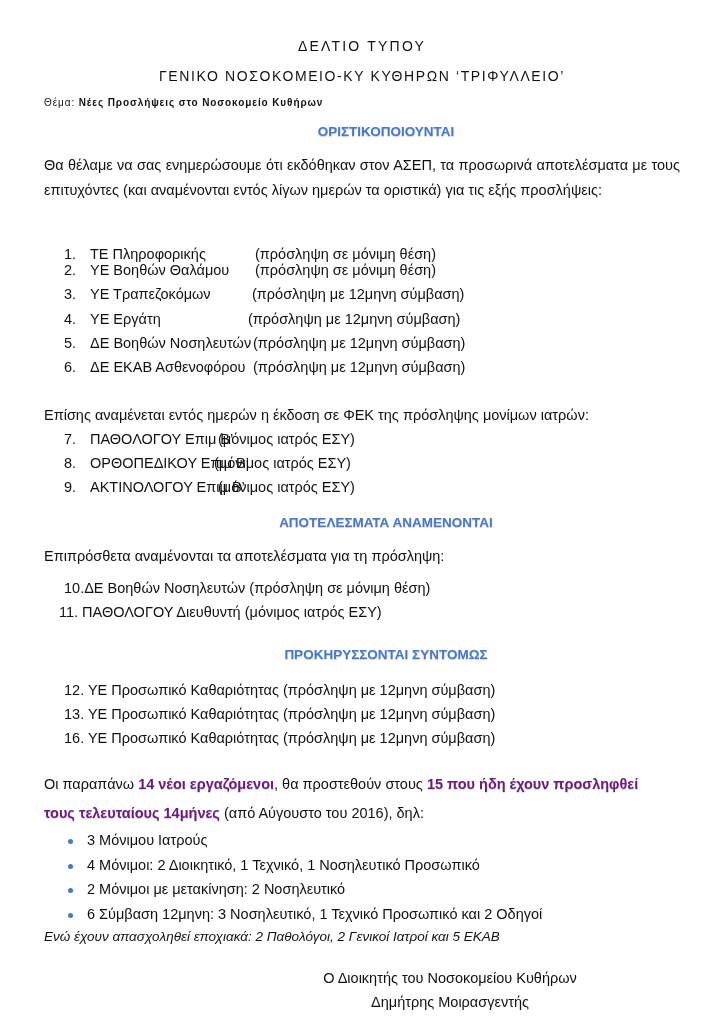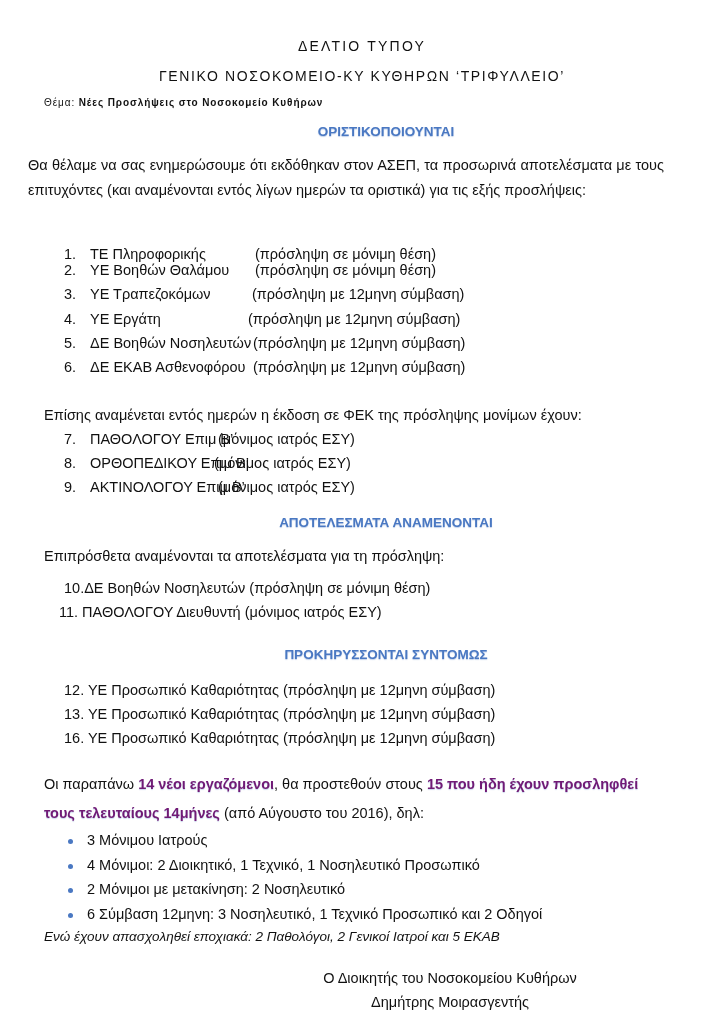--- a/index.html
+++ b/index.html
@@ -5,21 +5,21 @@
   html, body { margin: 0; padding: 0; background: #ffffff; }
   body { width: 724px; height: 1024px; position: relative; overflow: hidden;
          font-family: "Liberation Sans", "DejaVu Sans", sans-serif; color: #111; }
   .abs { position: absolute; white-space: nowrap; }
   .center { left: 0; width: 724px; text-align: center; }
   .title1 { top: 38px; font-size: 14px; letter-spacing: 2.2px; }
   .title2 { top: 68px; font-size: 14px; letter-spacing: 1.6px; }
   .subject { top: 97px; left: 44px; font-size: 10px; letter-spacing: 0.9px; }
   .subject b { font-weight: bold; }
   .heading { font-weight: bold; color: #4a78c2; font-size: 13.5px; text-shadow: 0 1px 1px rgba(74,120,194,0.35); padding-left: 24px; }
-  .para { left: 28px; width: 636px; font-size: 14.5px; line-height: 24.5px; white-space: normal; text-align: justify; }
+  .para { left: 44px; width: 636px; font-size: 14.5px; line-height: 24.5px; white-space: normal; text-align: justify; }
   .item { font-size: 14.5px; line-height: 24.5px; }
   .num { display: inline-block; width: 26px; }
   .hl { color: #701a75; font-weight: bold; text-shadow: 0 1px 1px rgba(74,120,194,0.3); }
   .bullet { position: absolute; width: 5px; height: 5px; border-radius: 50%; background: #4a78c2; }
   .italic { font-style: italic; }
 </style>
 </head>
 <body>
 
 <div class="abs center title1">ΔΕΛΤΙΟ ΤΥΠΟΥ</div>
@@ -44,21 +44,21 @@
 <div class="abs item" style="top:307px; left:64px;">
   <span class="num">4.</span><span style="display:inline-block;width:158px">ΥΕ Εργάτη</span><span>(πρόσληψη με 12μηνη σύμβαση)</span>
 </div>
 <div class="abs item" style="top:331px; left:64px;">
   <span class="num">5.</span><span style="display:inline-block;width:163px">ΔΕ Βοηθών Νοσηλευτών</span><span>(πρόσληψη με 12μηνη σύμβαση)</span>
 </div>
 <div class="abs item" style="top:355px; left:64px;">
   <span class="num">6.</span><span style="display:inline-block;width:163px">ΔΕ ΕΚΑΒ Ασθενοφόρου</span><span>(πρόσληψη με 12μηνη σύμβαση)</span>
 </div>
 
-<div class="abs item" style="top:403px; left:44px;">Επίσης αναμένεται εντός ημερών η έκδοση σε ΦΕΚ της πρόσληψης μονίμων έχουν:</div>
+<div class="abs item" style="top:403px; left:44px;">Επίσης αναμένεται εντός ημερών η έκδοση σε ΦΕΚ της πρόσληψης μονίμων ιατρών:</div>
 <div class="abs item" style="top:427px; left:64px;">
   <span class="num">7.</span><span style="display:inline-block;width:128px">ΠΑΘΟΛΟΓΟΥ Επιμ Β’</span><span>(μόνιμος ιατρός ΕΣΥ)</span>
 </div>
 <div class="abs item" style="top:451px; left:64px;">
   <span class="num">8.</span><span style="display:inline-block;width:124px">ΟΡΘΟΠΕΔΙΚΟΥ Επιμ Β’</span><span>(μόνιμος ιατρός ΕΣΥ)</span>
 </div>
 <div class="abs item" style="top:475px; left:64px;">
   <span class="num">9.</span><span style="display:inline-block;width:128px">ΑΚΤΙΝΟΛΟΓΟΥ Επιμ Β’</span><span>(μόνιμος ιατρός ΕΣΥ)</span>
 </div>
 

